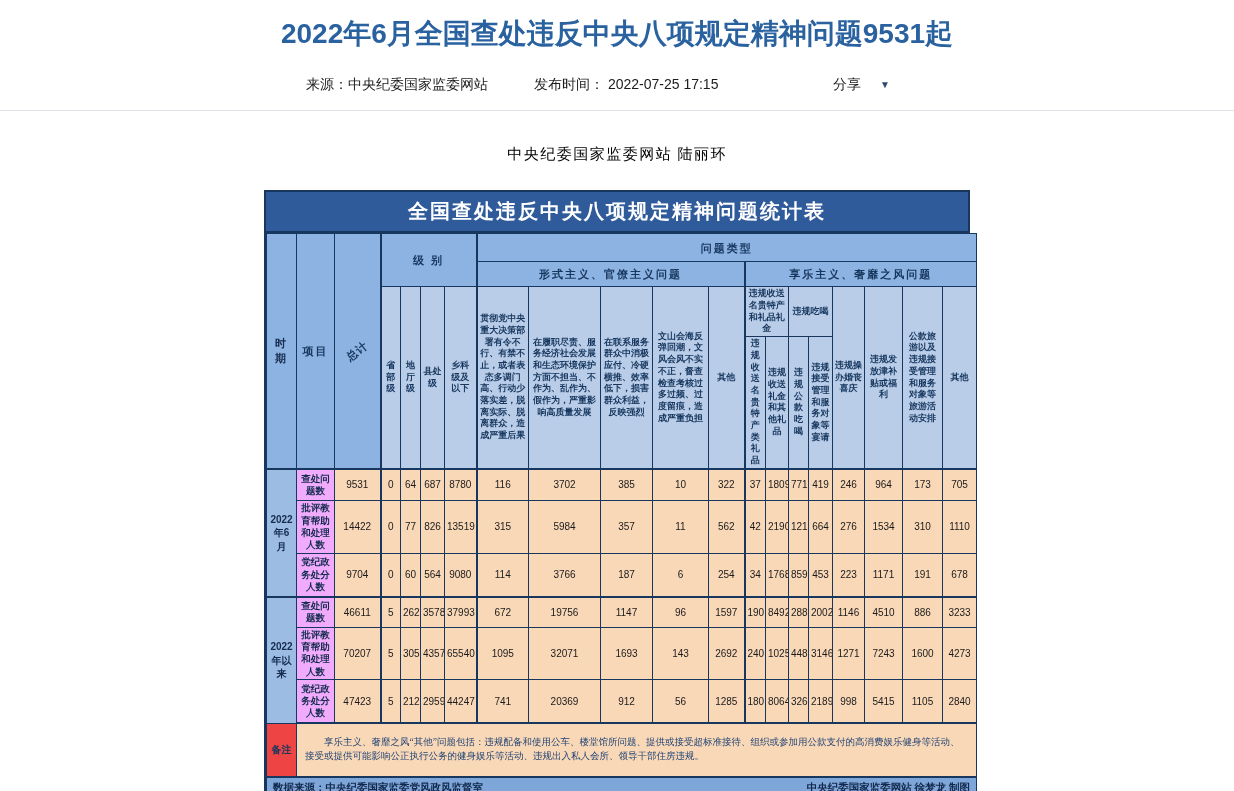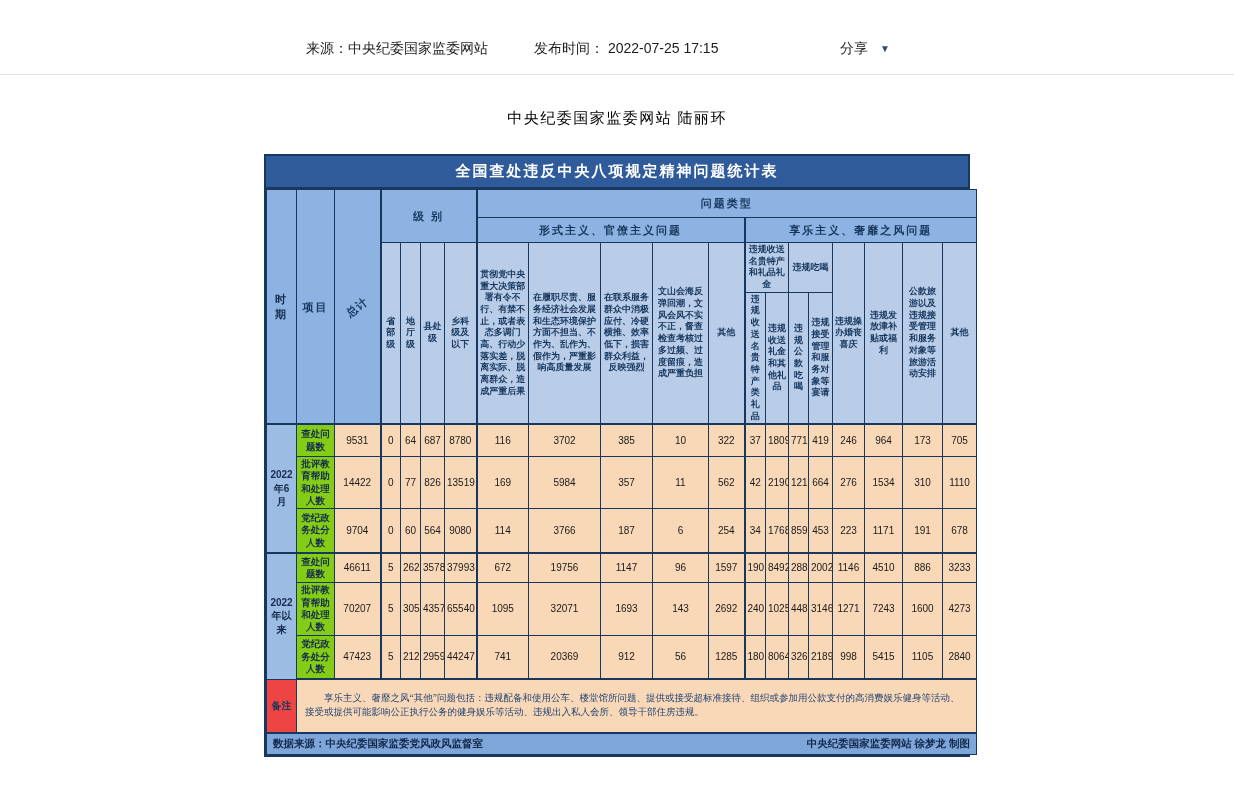--- a/index.html
+++ b/index.html
@@ -3,52 +3,53 @@
 <meta charset="utf-8">
 <style>
   html,body{margin:0;padding:0;background:#fff;}
   body{width:1234px;font-family:"Liberation Sans","DejaVu Sans",sans-serif;color:#111;}
 
   
   .article-head{padding-top:16px;border-bottom:1px solid #dfe3e8;}
   .page-title{text-align:center;color:#2a62a0;font-size:28px;font-weight:bold;line-height:1.3;margin:0 40px;}
   .meta-row{width:706px;margin:24px auto 0;display:flex;align-items:center;font-size:14px;color:#1c1c1c;padding:0 0 16px 42px;box-sizing:border-box;}
   .meta-pub{margin-left:46px;}
-  .meta-share{margin-left:auto;margin-right:80px;cursor:pointer;display:flex;align-items:center;gap:12px;}
+  .meta-share{margin-left:auto;margin-right:80px;cursor:pointer;display:flex;align-items:center;gap:19px;}
   .caret{font-size:10px;color:#2f4a77;line-height:1;}
 
   
   .byline{text-align:center;font-family:"Liberation Serif","DejaVu Serif",serif;font-size:15px;letter-spacing:1.5px;margin-top:34px;color:#000;}
 
   
   .table-wrap{width:706px;margin:26px auto 0;border:2px solid #17375e;box-sizing:border-box;background:#b9cde9;}
-  .table-title{background:#2f5b9b;color:#fff;text-align:center;font-size:15px;font-weight:bold;letter-spacing:2px;padding:6px 0;border-bottom:2px solid #17375e;}
+  .table-title{background:#2f5b9b;color:#fff;text-align:center;font-size:20px;font-weight:bold;letter-spacing:2px;padding:6px 0;border-bottom:2px solid #17375e;}
   table{border-collapse:collapse;table-layout:fixed;width:100%;}
   th,td{border:1px solid #17375e;text-align:center;vertical-align:middle;padding:1px 2px;box-sizing:border-box;overflow:hidden;}
   thead th{background:#b9cde9;color:#17375e;font-weight:bold;font-size:9px;line-height:1.3;}
   thead th.band{background:#8db3e2;font-size:11px;letter-spacing:2px;}
   thead tr.r1 th{height:28px;}
   thead tr.r2 th{height:25px;}
   thead tr.r3 th.grp{height:48px;}
   thead tr.r4 th{height:84px;}
   th .tilt{display:inline-block;transform:rotate(-38deg);font-size:11px;letter-spacing:1px;}
   td.num{background:#f9d8b8;font-size:10px;color:#1a1a1a;}
-  td.item-cell,th.item-cell{background:#84cc16;font-size:9.5px;font-weight:bold;color:#152c4e;line-height:1.3;}
+  td.item-cell,th.item-cell{background:#f0abfc;font-size:9.5px;font-weight:bold;color:#152c4e;line-height:1.3;}
   td.period-cell,th.period-cell{background:#9cbce4;font-size:10px;font-weight:bold;color:#152c4e;line-height:1.35;}
   .b2{border-left-width:2px !important;}
   tr.block-start th,tr.block-start td{border-top-width:2px;}
   tr.note-row th{background:#ef4444;font-size:10px;color:#17375e;height:30px;}
   tr.note-row td{background:#f9d8b8;color:#1f4273;font-size:9.5px;text-align:left;line-height:1.45;padding:12px 8px;text-indent:2em;font-family:"Liberation Serif","DejaVu Serif",serif;border-top-width:2px;}
   tr.src-row td{background:#7ea6d8;padding:3px 6px;border-top-width:2px;}
   .src-flex{display:flex;justify-content:space-between;align-items:center;color:#12294d;font-size:10.5px;font-weight:bold;}
 </style>
 </head>
 <body>
 
 <div class="article-head">
+  <h1 class="page-title">2022年6月全国查处违反中央八项规定精神问题9531起</h1>
   <div class="meta-row">
     <span><span>来源：</span><span>中央纪委国家监委网站</span></span>
     <span class="meta-pub"><span>发布时间：</span> <span>2022-07-25 17:15</span></span>
     <span class="meta-share">
         <span>分享</span>
         <span class="caret">▼</span>
       </span>
   </div>
 </div>
 
@@ -138,21 +139,21 @@
           <td class="num">173</td>
           <td class="num">705</td>
         </tr>
         <tr class="data-row" style="height: 52px;">
           <th class="item-cell">批评教育帮助和处理人数</th>
           <td class="num">14422</td>
           <td class="num b2">0</td>
           <td class="num">77</td>
           <td class="num">826</td>
           <td class="num">13519</td>
-          <td class="num b2">169</td>
+          <td class="num b2">315</td>
           <td class="num">5984</td>
           <td class="num">357</td>
           <td class="num">11</td>
           <td class="num">562</td>
           <td class="num b2">42</td>
           <td class="num">2190</td>
           <td class="num">1213</td>
           <td class="num">664</td>
           <td class="num">276</td>
           <td class="num">1534</td>

